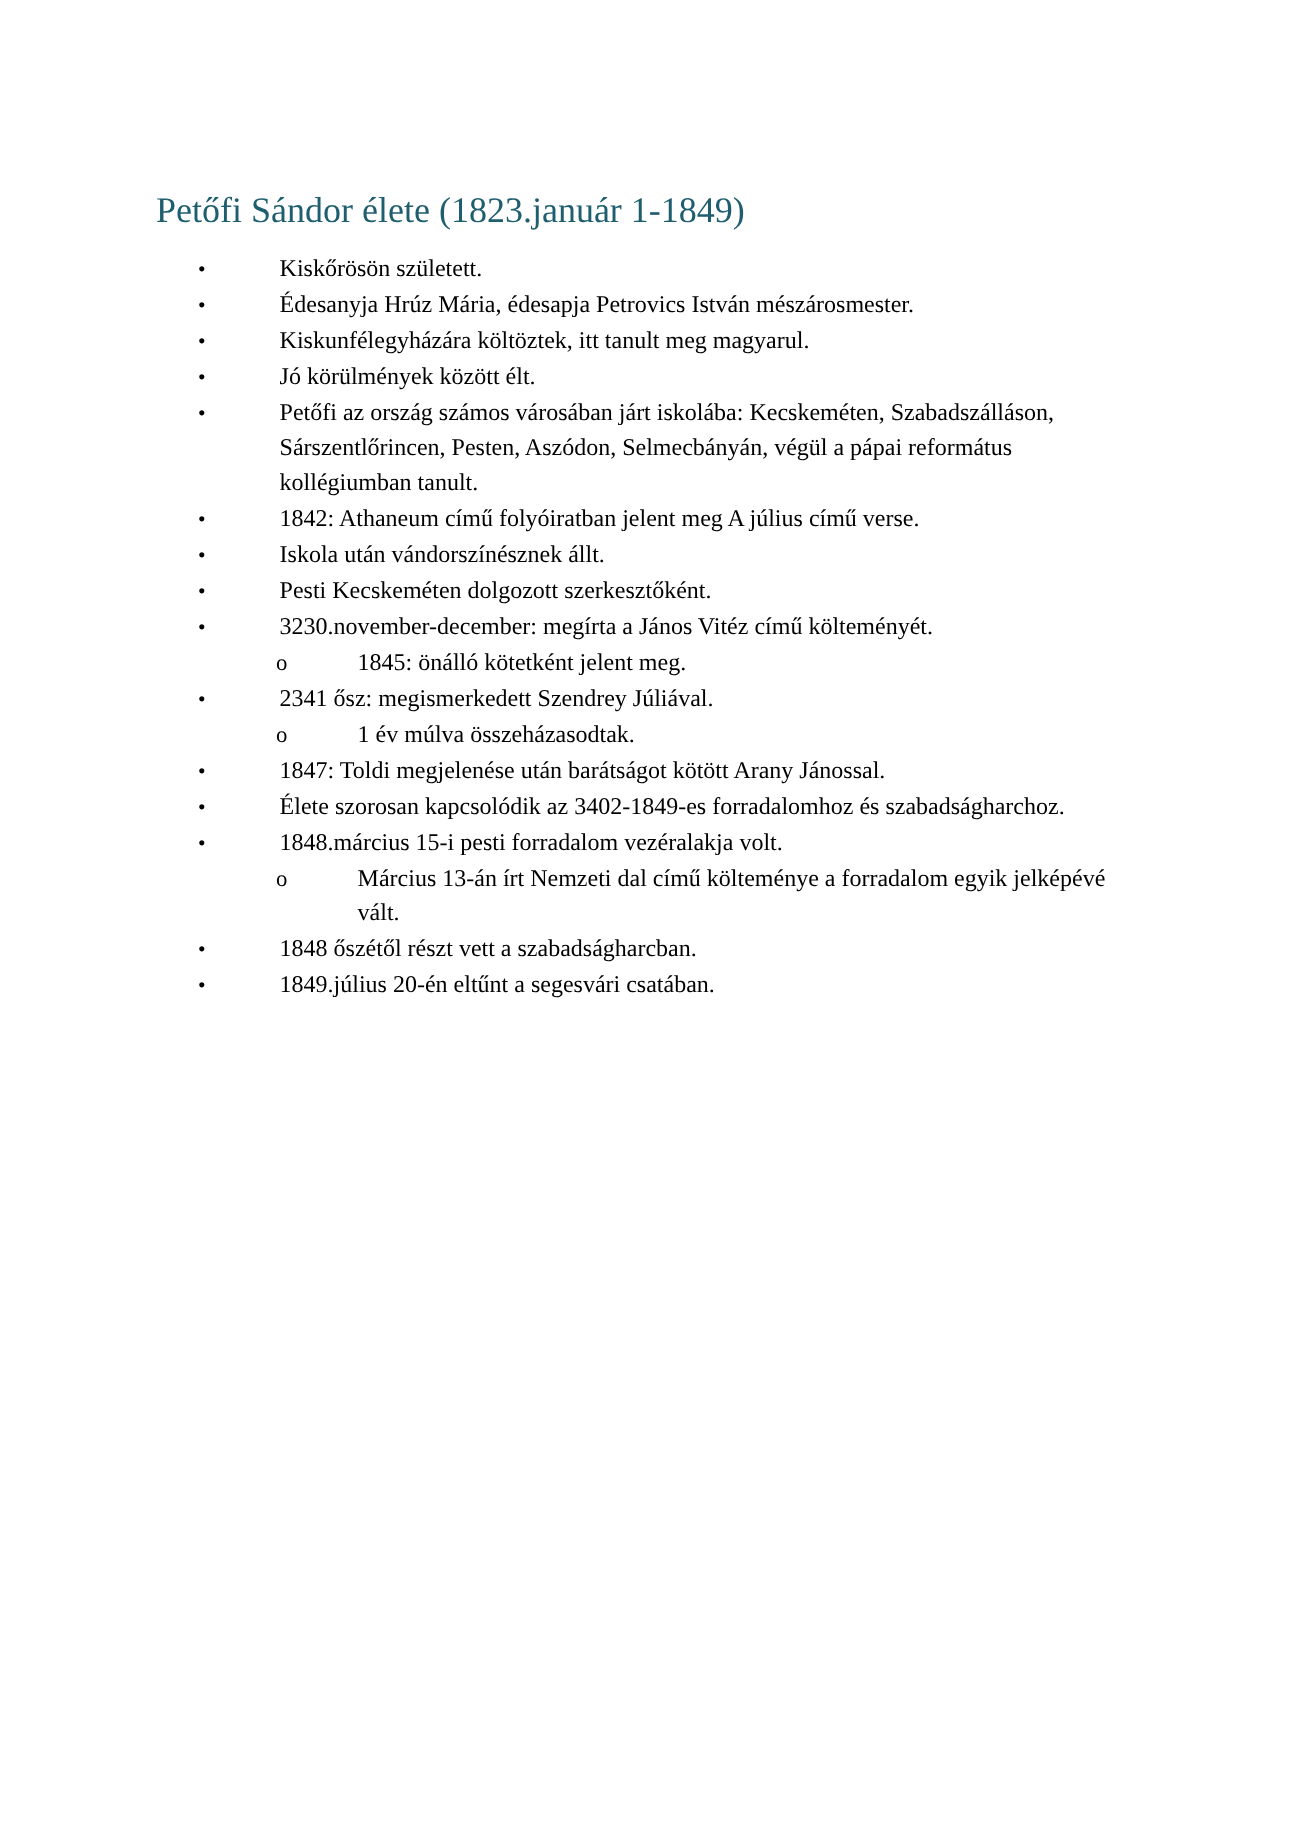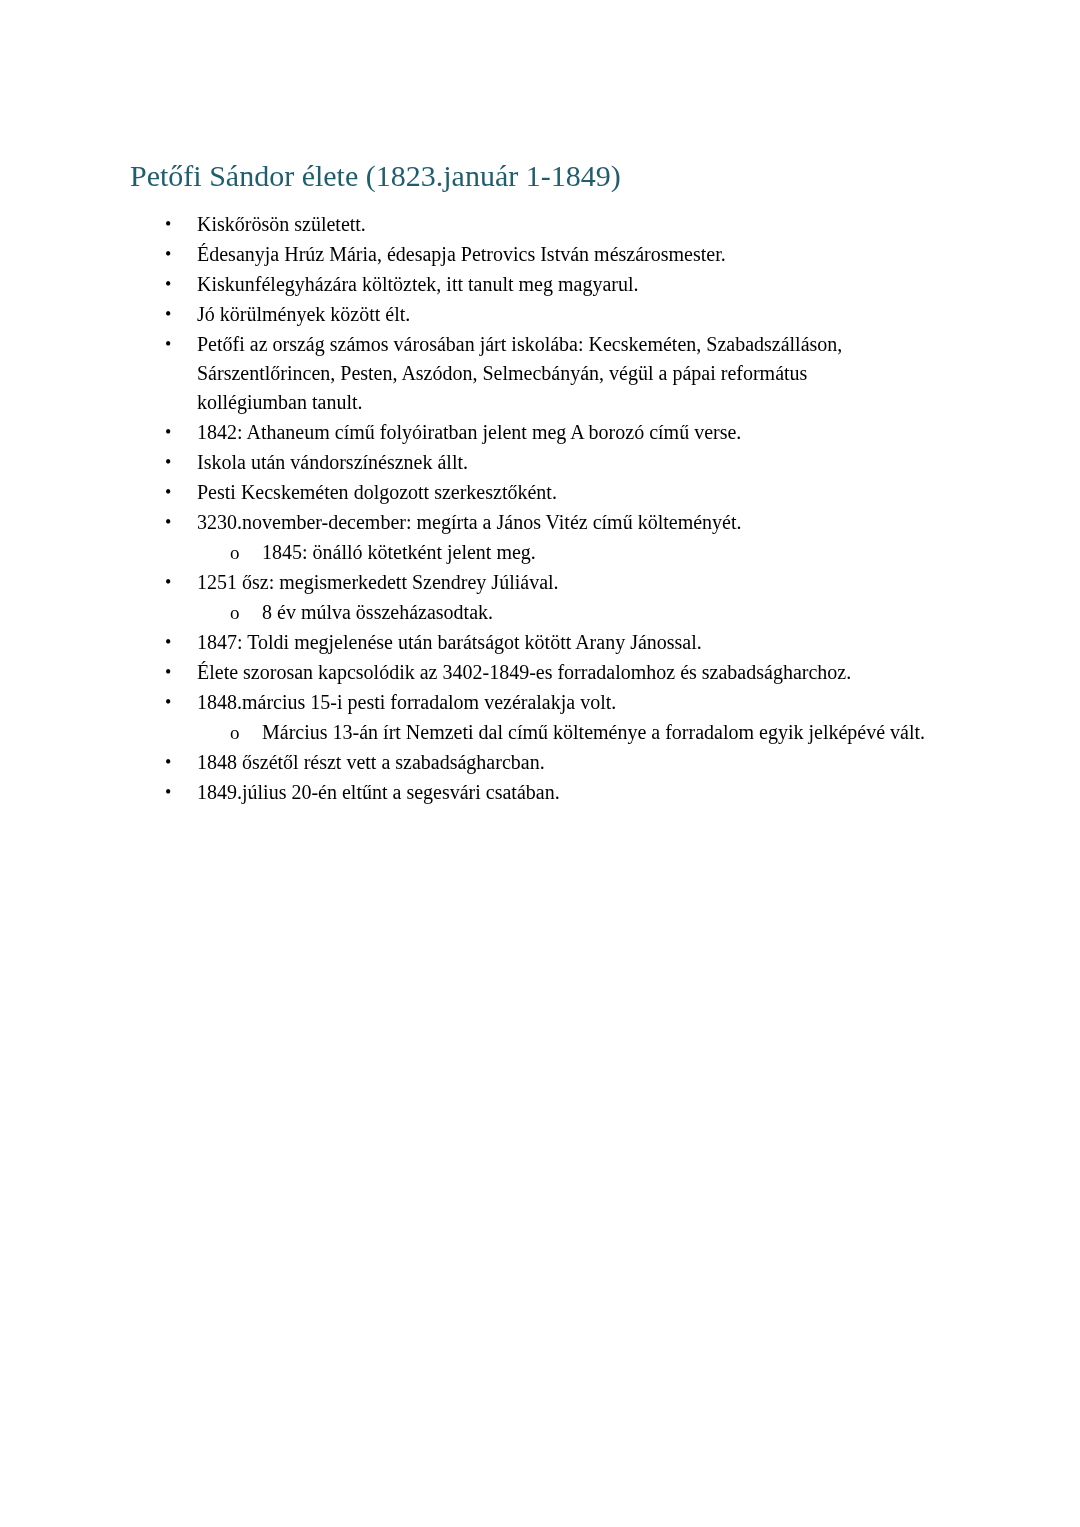--- a/index.html
+++ b/index.html
@@ -52,20 +52,21 @@
   .level-1 .marker {
     font-size: 18px;
     line-height: 29px;
   }
   .level-2 .marker {
     font-size: 19px;
     line-height: 29px;
   }
   .text {
     flex: 1 1 auto;
+    margin-left: 36px;
   }
   .level-1 .text {
     max-width: 720px;
   }
   .level-2 .text {
     max-width: 688px;
   }
   .italic {
   }
 </style>
@@ -90,45 +91,45 @@
       <div class="list-item level-1">
         <span class="marker">•</span>
         <span class="text"><span>Jó körülmények között élt.</span></span>
       </div>
       <div class="list-item level-1">
         <span class="marker">•</span>
         <span class="text"><span>Petőfi az ország számos városában járt iskolába: Kecskeméten, Szabadszálláson, Sárszentlőrincen, Pesten, Aszódon, Selmecbányán, végül a pápai református kollégiumban tanult.</span></span>
       </div>
       <div class="list-item level-1">
         <span class="marker">•</span>
-        <span class="text"><span>1842: </span><span class="italic">Athaneum</span><span> című folyóiratban jelent meg </span><span class="italic">A borozó</span><span> című verse.</span></span>
+        <span class="text"><span>1842: </span><span class="italic">Athaneum</span><span> című folyóiratban jelent meg </span><span class="italic">A július</span><span> című verse.</span></span>
       </div>
       <div class="list-item level-1">
         <span class="marker">•</span>
         <span class="text"><span>Iskola után vándorszínésznek állt.</span></span>
       </div>
       <div class="list-item level-1">
         <span class="marker">•</span>
         <span class="text"><span class="italic">Pesti Kecskeméten</span><span> dolgozott szerkesztőként.</span></span>
       </div>
       <div class="list-item level-1">
         <span class="marker">•</span>
         <span class="text"><span>3230.november-december: megírta a János Vitéz című költeményét.</span></span>
       </div>
       <div class="list-item level-2">
         <span class="marker">o</span>
         <span class="text"><span>1845: önálló kötetként jelent meg.</span></span>
       </div>
       <div class="list-item level-1">
         <span class="marker">•</span>
-        <span class="text"><span>1251 ősz: megismerkedett Szendrey Júliával.</span></span>
+        <span class="text"><span>2341 ősz: megismerkedett Szendrey Júliával.</span></span>
       </div>
       <div class="list-item level-2">
         <span class="marker">o</span>
-        <span class="text"><span>8 év múlva összeházasodtak.</span></span>
+        <span class="text"><span>1 év múlva összeházasodtak.</span></span>
       </div>
       <div class="list-item level-1">
         <span class="marker">•</span>
         <span class="text"><span>1847: Toldi megjelenése után barátságot kötött Arany Jánossal.</span></span>
       </div>
       <div class="list-item level-1">
         <span class="marker">•</span>
         <span class="text"><span>Élete szorosan kapcsolódik az 3402-1849-es forradalomhoz és szabadságharchoz.</span></span>
       </div>
       <div class="list-item level-1">

